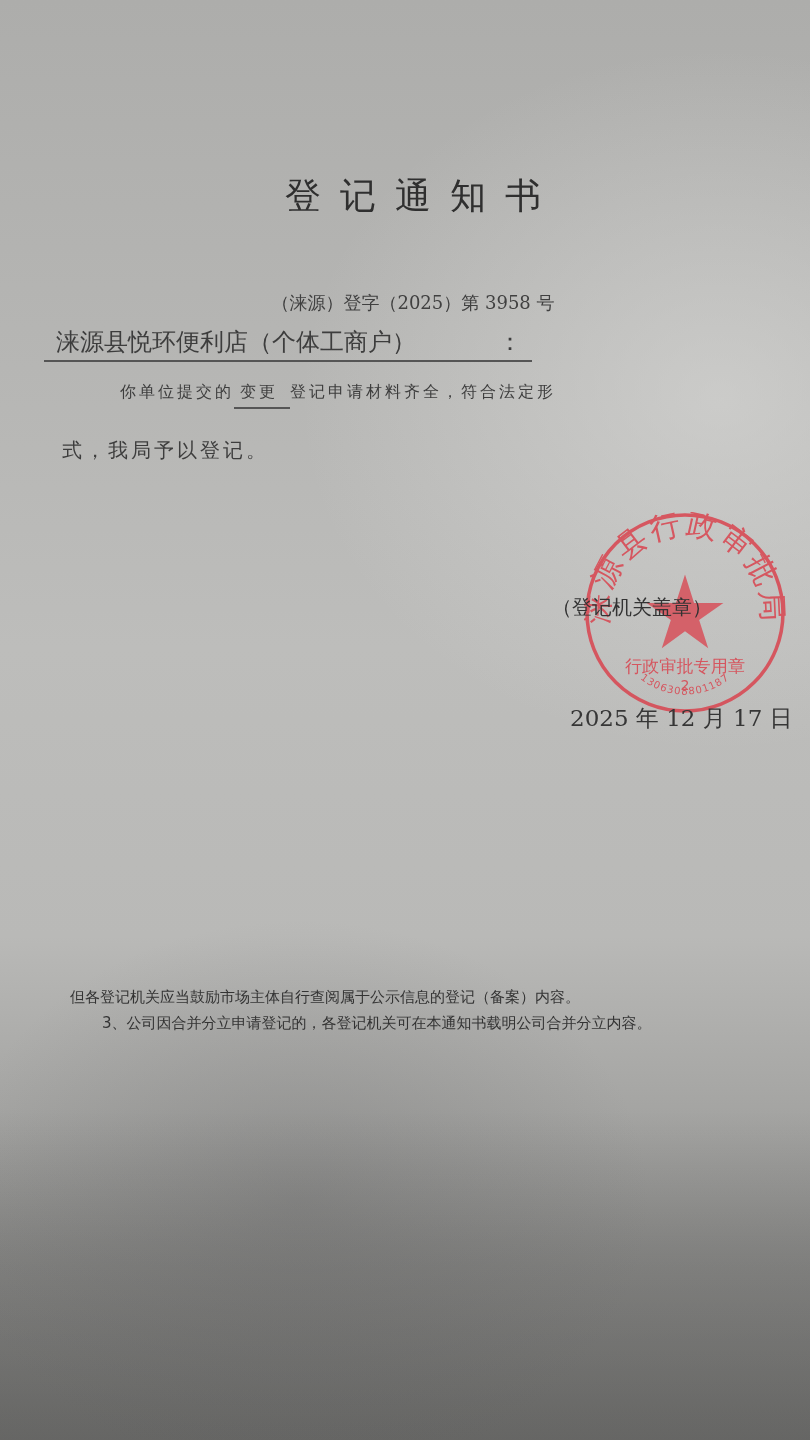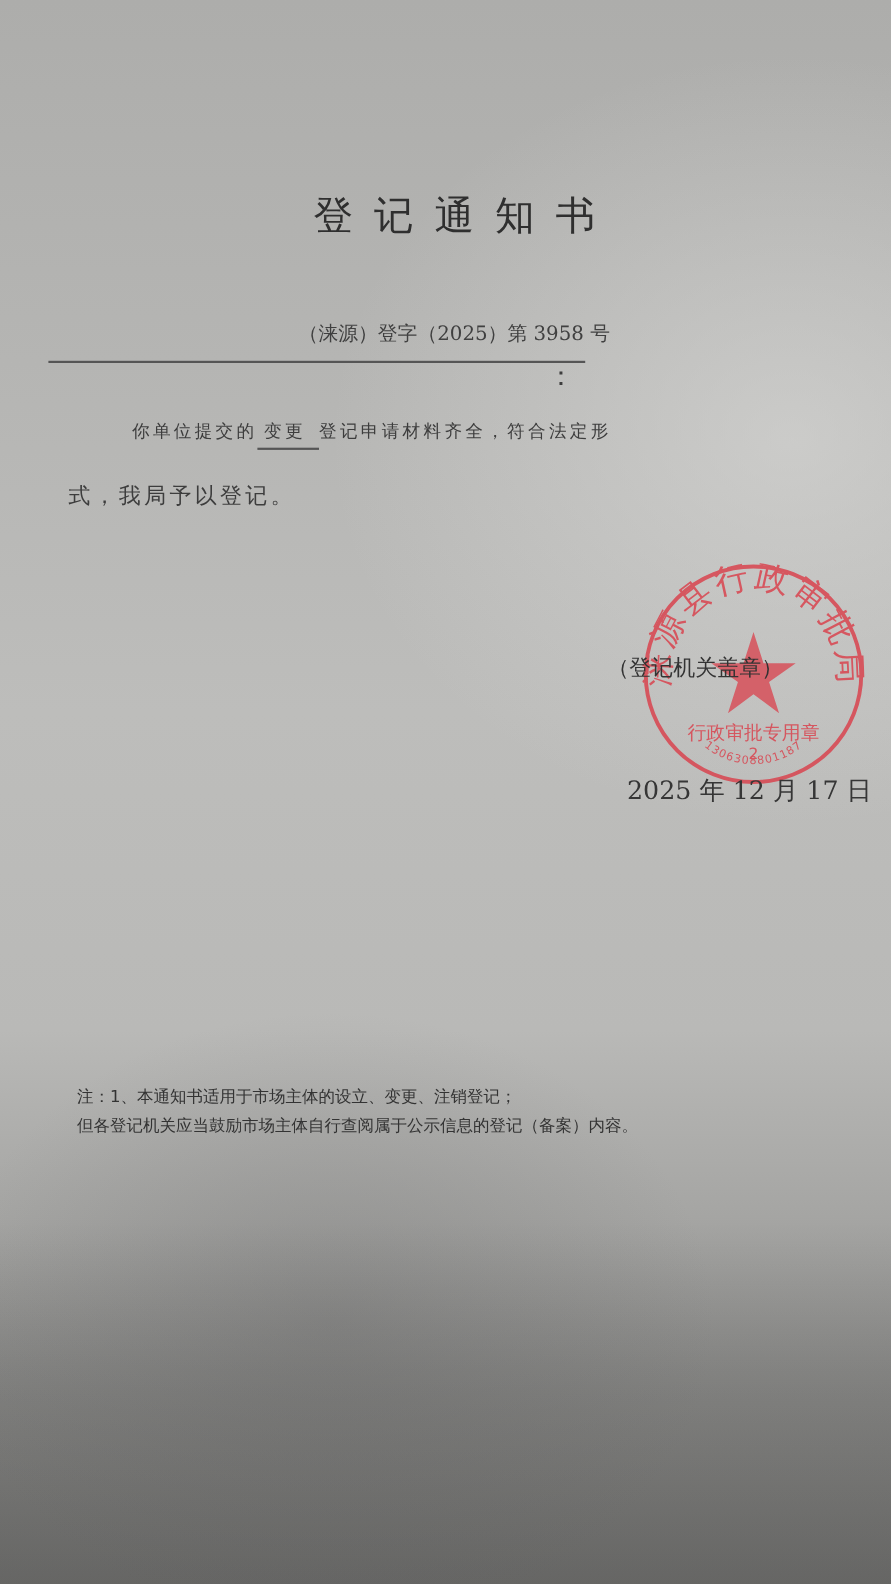--- a/index.html
+++ b/index.html
@@ -114,20 +114,21 @@
 </head>
 <body>
 
 <div class="shade-bottom"></div>
 
 <div class="abs title">登记通知书</div>
 
 <div class="abs docnum">（涞源）登字（2025）第 3958 号</div>
 
 <div class="abs addressee">
+  <span>涞源县悦环便利店（个体工商户）</span>
   <span class="colon">：</span>
 </div>
 
 <div class="abs body-line1">
   <span>你单位提交的</span><span class="fill">变更</span><span>登记申请材料齐全，符合法定形</span>
 </div>
 
 <div class="abs body-line2">式，我局予以登记。</div>
 
 <svg class="stamp" viewBox="0 0 200 200">
@@ -145,15 +146,15 @@
   <text font-family="DejaVu Sans, sans-serif" font-size="10" fill="#d9444f" letter-spacing="1">
     <textPath href="#arcBottom" startOffset="50%" text-anchor="middle">1306308801187</textPath>
   </text>
 </svg>
 
 <div class="abs seal-label">（登记机关盖章）</div>
 
 <div class="abs date">2025 年 12 月 17 日</div>
 
 <div class="abs notes">
-  <div><span>注：</span><span>1、本通知书适用于市场主体的设立、变更、注销登记；</span></div>
   <div>但各登记机关应当鼓励市场主体自行查阅属于公示信息的登记（备案）内容。</div>
+  <div class="indent">3、公司因合并分立申请登记的，各登记机关可在本通知书载明公司合并分立内容。</div>
 </div>
 
 </body></html>

